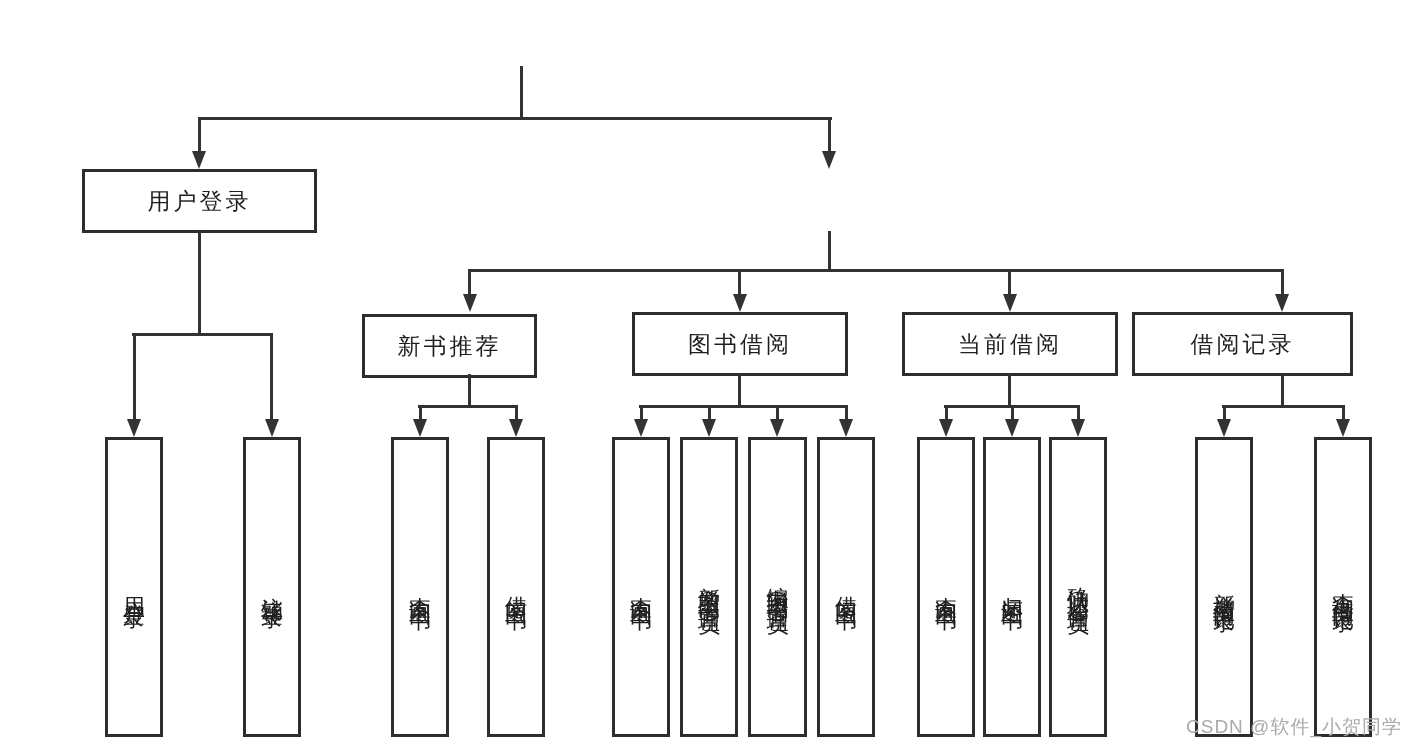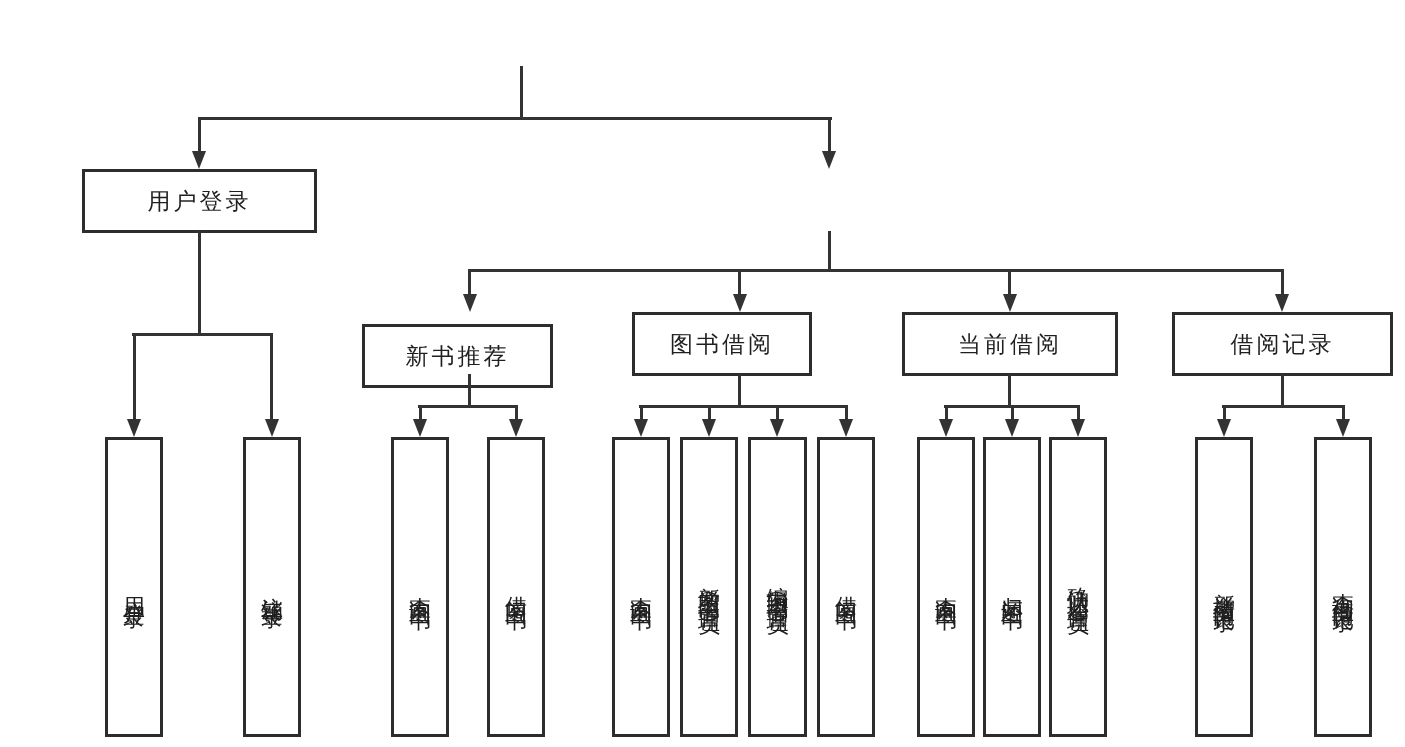--- a/index.html
+++ b/index.html
@@ -55,24 +55,24 @@
   }
 </style>
 </head>
 <body>
 
 <div class="canvas">
 
 
   <div class="box" style="left:82px;top:169px;width:235px;height:64px">用户登录</div>
 
-  <div class="box" style="left:362px;top:324px;width:191px;height:64px">新书推荐</div>
-  <div class="box" style="left:632px;top:312px;width:180px;height:64px">图书借阅</div>
+  <div class="box" style="left:362px;top:314px;width:175px;height:64px">新书推荐</div>
+  <div class="box" style="left:632px;top:312px;width:216px;height:64px">图书借阅</div>
   <div class="box" style="left:902px;top:312px;width:216px;height:64px">当前借阅</div>
-  <div class="box" style="left:1172px;top:312px;width:221px;height:64px">借阅记录</div>
+  <div class="box" style="left:1132px;top:312px;width:221px;height:64px">借阅记录</div>
 
   <div class="box vbox" style="left:105px;top:437px;width:58px;height:300px">用户登录</div>
   <div class="box vbox" style="left:243px;top:437px;width:58px;height:300px">注销登录</div>
 
   <div class="box vbox" style="left:391px;top:437px;width:58px;height:300px">查询图书</div>
   <div class="box vbox" style="left:487px;top:437px;width:58px;height:300px">借阅图书</div>
 
   <div class="box vbox" style="left:612px;top:437px;width:58px;height:300px">查询图书</div>
   <div class="box vbox" style="left:680px;top:437px;width:58px;height:300px">新增图书（管理员）</div>
   <div class="box vbox" style="left:748px;top:437px;width:59px;height:300px">编辑图书（管理员）</div>
@@ -137,14 +137,15 @@
   <div class="vline" style="left:1077px;top:405px;height:16px"></div>
   <div class="arrow" style="left:1071px;top:419px"></div>
 
   <div class="vline" style="left:1281px;top:374px;height:33px"></div>
   <div class="hline" style="left:1222px;top:405px;width:123px"></div>
   <div class="vline" style="left:1223px;top:405px;height:16px"></div>
   <div class="arrow" style="left:1217px;top:419px"></div>
   <div class="vline" style="left:1342px;top:405px;height:16px"></div>
   <div class="arrow" style="left:1336px;top:419px"></div>
 
+  <div class="watermark">CSDN @软件_小贺同学</div>
 
 </div>
 
 </body></html>

